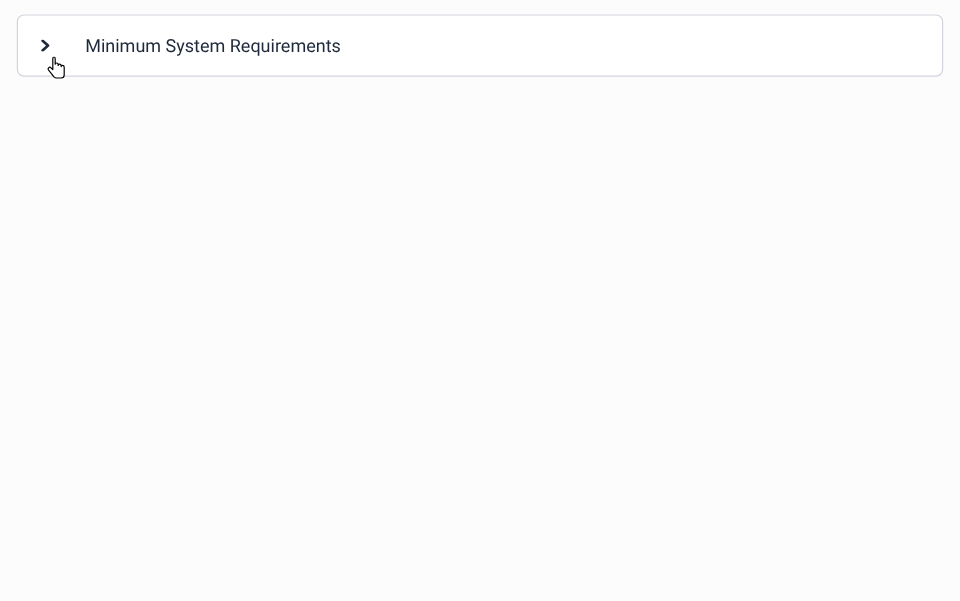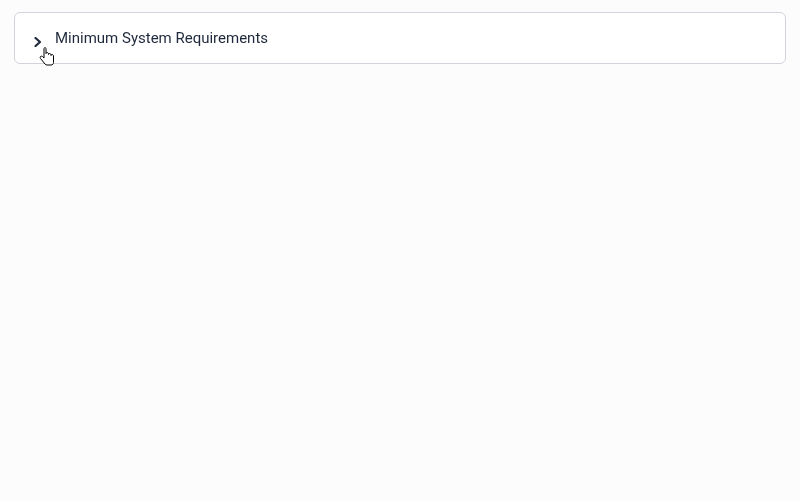--- a/index.html
+++ b/index.html
@@ -16,24 +16,24 @@
       position: relative;
     }
     .accordion {
       width: 100%;
       border: 1px solid #d1d5db;
       border-radius: 6px;
       background: #ffffff;
     }
     .accordion-header {
       display: flex;
-      align-items: flex-end;
+      align-items: center;
       padding: 16px 18px;
       cursor: pointer;
-      gap: 12px;
+      gap: 28px;
     }
     .chevron {
       display: inline-flex;
       align-items: center;
       justify-content: center;
       width: 10px;
       height: 10px;
       flex-shrink: 0;
     }
     .chevron svg {

